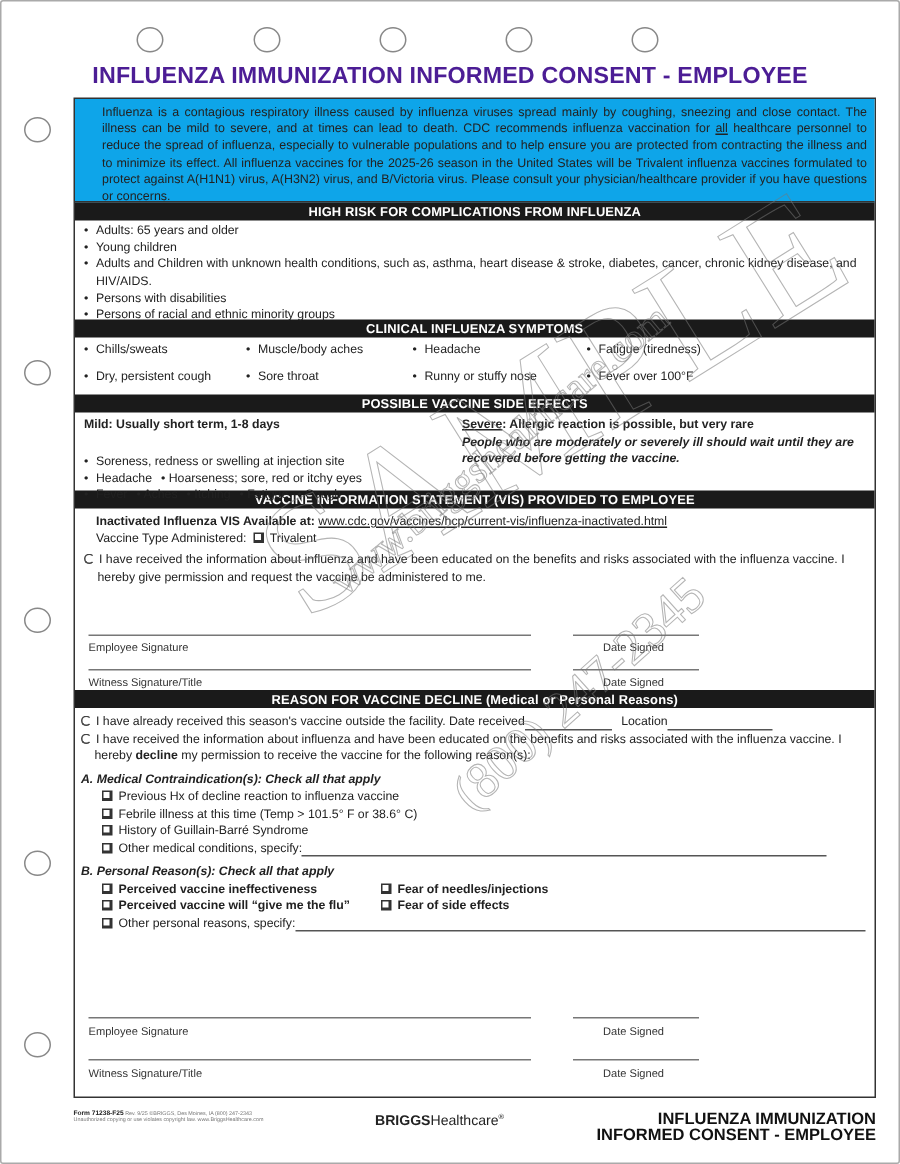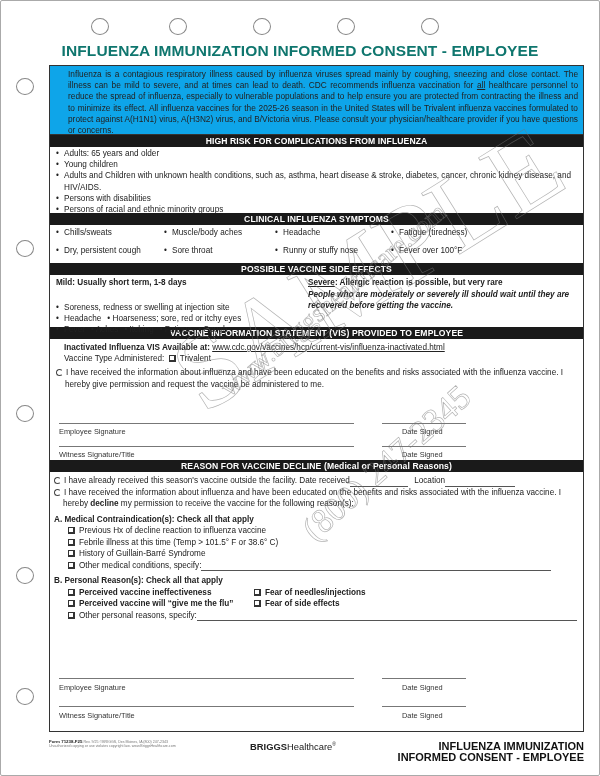--- a/index.html
+++ b/index.html
@@ -1,20 +1,20 @@
 <!DOCTYPE html>
 <html><head>
 <meta charset="utf-8">
 <style>
   * { box-sizing: border-box; margin: 0; padding: 0; }
   html, body { width: 600px; height: 776px; background: #ffffff; overflow: hidden; }
   body { font-family: "Liberation Sans", sans-serif; color: #222; position: relative; }
   .page-border { position: absolute; left: 0; top: 0; width: 600px; height: 776px; border: 1px solid #aaa; border-radius: 2px; }
   .hole { position: absolute; width: 18px; height: 17px; border: 1px solid #888; border-radius: 50%; background: #fff; }
-  .title { position: absolute; left: 0; width: 600px; top: 42px; text-align: center; font-weight: bold; font-size: 15.5px; letter-spacing: 0.1px; color: #0f766e; }
+  .title { position: absolute; left: 0; width: 600px; top: 42px; text-align: center; font-weight: bold; font-size: 15.5px; letter-spacing: 0.1px; color: #4c1d95; }
   .form-box { position: absolute; left: 49px; top: 65px; width: 535px; height: 667px; border: 1.5px solid #333; }
   .intro { background: #0ea5e9; padding: 3px 5px 2px 18px; font-size: 8.3px; line-height: 11.2px; text-align: justify; border-bottom: 1px solid #333; height: 69px; }
   .intro u { text-decoration: underline; }
   .bar { background: #1a1a1a; color: #fff; font-weight: bold; text-align: center; font-size: 8.6px; height: 12px; line-height: 12px; letter-spacing: 0.1px; }
   .list { padding: 1px 6px; font-size: 8.2px; line-height: 11.2px; }
   .list .li { position: relative; padding-left: 8px; }
   .list .li::before { content: "•"; position: absolute; left: 0; }
   .symptoms { display: grid; grid-template-columns: 108px 111px 116px 1fr; padding: 2px 6px 0 6px; font-size: 8.2px; line-height: 11.5px; height: 38px; }
   .sym { position: relative; padding-left: 8px; }
   .sym::before { content: "•"; position: absolute; left: 0; }
@@ -25,21 +25,21 @@
   .bi { font-weight: bold; font-style: italic; }
   .under { text-decoration: underline; margin-top: 21px; }
   .inline-items span { margin-right: 6px; }
   .vis { padding: 3px 6px 0 6px; font-size: 8.2px; line-height: 11.2px; height: 121px; position: relative; }
   .vis .link { text-decoration: underline; }
   .radio { display: inline-block; width: 7px; height: 7px; border: 1px solid #444; border-radius: 50%; border-right-color: transparent; vertical-align: -1px; margin-right: 3px; }
   .chk { display: inline-block; width: 7px; height: 7px; border: 1px solid #333; border-right-width: 2px; border-bottom-width: 2px; vertical-align: -1px; margin-right: 4px; }
   .sigline { position: absolute; border-top: 1px solid #777; }
   .siglabel { position: absolute; font-size: 7.4px; color: #333; }
   .decline { padding: 3px 4px 0 4px; font-size: 8.2px; line-height: 11.5px; position: relative; height: 250px; }
-  .sec { font-weight: bold; margin-top: 4px; }
+  .sec { font-weight: bold; margin-top: 4px; font-style: italic; }
   .indent { padding-left: 14px; }
   .fillline { display: inline-block; border-bottom: 1px solid #555; vertical-align: bottom; height: 9px; }
   .pgrid { display: grid; grid-template-columns: 186px 1fr; padding-left: 14px; font-weight: bold; }
   .footer-left { position: absolute; left: 49px; top: 740px; font-size: 3.6px; line-height: 4.4px; color: #777; }
   .footer-left b { font-size: 4.4px; color: #222; }
   .brand { position: absolute; left: 250px; top: 741px; font-size: 9.4px; color: #222; }
   .brand b { font-weight: bold; }
   .footer-title { position: absolute; right: 16px; top: 741px; font-weight: bold; font-size: 11px; line-height: 10.5px; text-align: right; color: #111; }
   .watermark { position: absolute; pointer-events: none; color: transparent; -webkit-text-stroke: 0.7px #777; font-family: "Liberation Serif", serif; opacity: 0.55; }
 </style>

